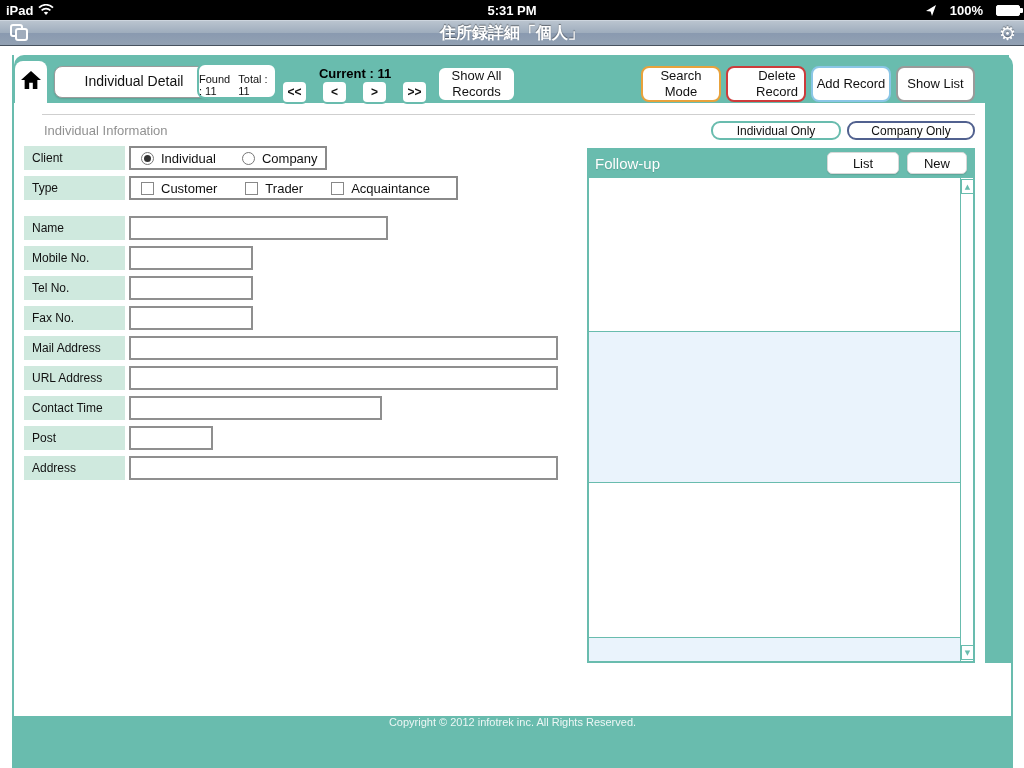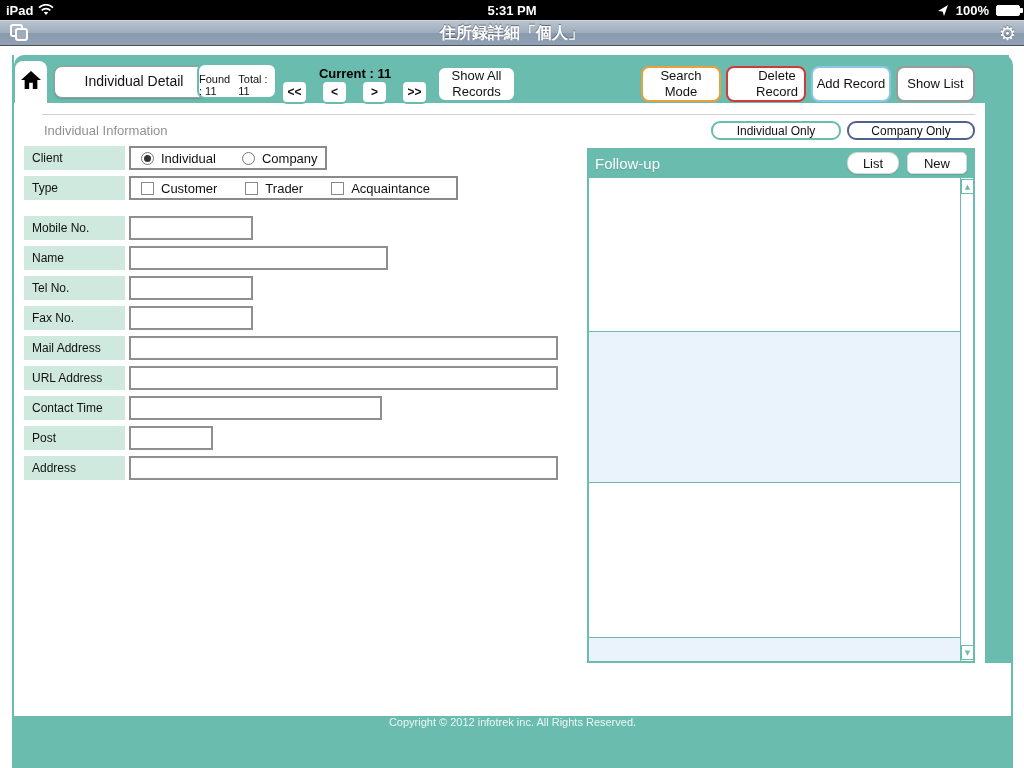--- a/index.html
+++ b/index.html
@@ -5,21 +5,21 @@
   * { margin:0; padding:0; box-sizing:border-box; }
   html,body { background:#666; }
   body { font-family:"Liberation Sans", sans-serif; }
   .screen { position:relative; width:1024px; height:768px; background:#fff; overflow:hidden; margin:0 auto; }
 
   
   .status-bar { position:absolute; left:0; top:0; width:1024px; height:20px; background:#000;
     color:#fff; font-size:13px; display:flex; align-items:center; }
   .sb-left { position:absolute; left:6px; top:0; height:20px; display:flex; align-items:center; gap:5px; font-weight:bold; }
   .sb-center { position:absolute; left:0; width:100%; text-align:center; font-weight:bold; }
-  .sb-right { position:absolute; right:4px; top:0; height:20px; display:flex; align-items:center; gap:7px; font-weight:bold; }
+  .sb-right { position:absolute; right:4px; top:0; height:20px; display:flex; align-items:center; gap:13px; font-weight:bold; }
   .wifi-icon svg, .loc-icon svg { display:block; }
   .battery { width:24px; height:11px; border:1px solid #fff; border-radius:2px; background:#fff; position:relative; }
   .battery:after { content:""; position:absolute; right:-4px; top:2px; width:3px; height:5px; background:#fff; border-radius:0 1px 1px 0; }
 
   
   .toolbar { position:absolute; left:0; top:20px; width:1024px; height:26px;
     background:linear-gradient(to bottom,#bac4cf 0%,#9fadbd 48%,#8a9ab0 52%,#8röm 100%);
     background:linear-gradient(to bottom,#bac4cf 0%,#9fadbd 48%,#8a9ab0 52%,#92a1b3 100%);
     border-top:1px solid #cdd5de; border-bottom:1px solid #47525f; }
   .tb-title { position:absolute; left:0; top:0; width:100%; height:100%; display:flex; align-items:center; justify-content:center;
@@ -86,21 +86,21 @@
   .pill { position:absolute; top:121px; height:19px; background:#fff; border-radius:9px; font-size:12px; color:#111;
     display:flex; align-items:center; justify-content:center; cursor:pointer; }
   .pill-individual { left:711px; width:130px; border:2px solid #69BCAE; }
   .pill-company   { left:847px; width:128px; border:2px solid #51618F; }
 
   .followup { position:absolute; left:587px; top:148px; width:388px; }
   .fu-header { height:30px; background:#69BCAE; display:flex; align-items:center; padding:0 8px; }
   .fu-title { color:#fff; font-size:15px; text-shadow:0 1px 1px rgba(0,0,0,.15); }
   .fu-btn { height:22px; background:#fff; border:1px solid #d8d8d8; border-radius:5px; font-size:13px; color:#111;
     display:flex; align-items:center; justify-content:center; cursor:pointer; box-shadow:0 1px 1px rgba(0,0,0,.12); }
-  .fu-list { margin-left:auto; width:52px;border-radius:10px; } .fu-new { margin-left:8px; width:60px; }
+  .fu-list { margin-left:auto; width:72px; } .fu-new { margin-left:8px; width:60px; }
   .portal { display:flex; border:2px solid #69BCAE; border-top:none; height:485px; background:#fff; }
   .portal-rows { flex:1 1 auto; display:flex; flex-direction:column; }
   .prow { border-bottom:1px solid #69BCAE; background:#fff; }
   .prow.alt { background:#EAF3FC; }
   .prow.r1 { height:154px; } .prow.r2 { height:151px; } .prow.r3 { height:155px; } .prow.r4 { flex:1 1 auto; border-bottom:none; }
   .pscroll { flex:0 0 13px; border-left:1px solid #69BCAE; background:#fff; position:relative; }
   .arrow-box { position:absolute; left:0; width:13px; height:15px; border:1px solid #69BCAE; background:#fff;
     display:flex; align-items:center; justify-content:center; color:#69BCAE; font-size:7px; cursor:pointer;
     font-family:"DejaVu Sans",sans-serif; }
   .arrow-up { top:1px; } .arrow-down { bottom:1px; }
@@ -204,26 +204,26 @@
         <span class="opt" style="margin-right:0">
           <span class="checkbox"></span>
           <span>Acquaintance</span>
         </span>
       </div>
     </div>
 
     <div class="form-gap"></div>
 
     <div class="frow">
+      <div class="flabel">Name</div>
+      <input class="fctrl tinput w-name" type="text" value="" style="">
+    </div>
+    <div class="frow">
       <div class="flabel">Mobile No.</div>
       <input class="fctrl tinput w-tel" type="text" value="" style="">
-    </div>
-    <div class="frow">
-      <div class="flabel">Name</div>
-      <input class="fctrl tinput w-name" type="text" value="" style="">
     </div>
     <div class="frow">
       <div class="flabel">Tel No.</div>
       <input class="fctrl tinput w-tel" type="text" value="" style="">
     </div>
     <div class="frow">
       <div class="flabel">Fax No.</div>
       <input class="fctrl tinput w-tel" type="text" value="" style="">
     </div>
     <div class="frow">

